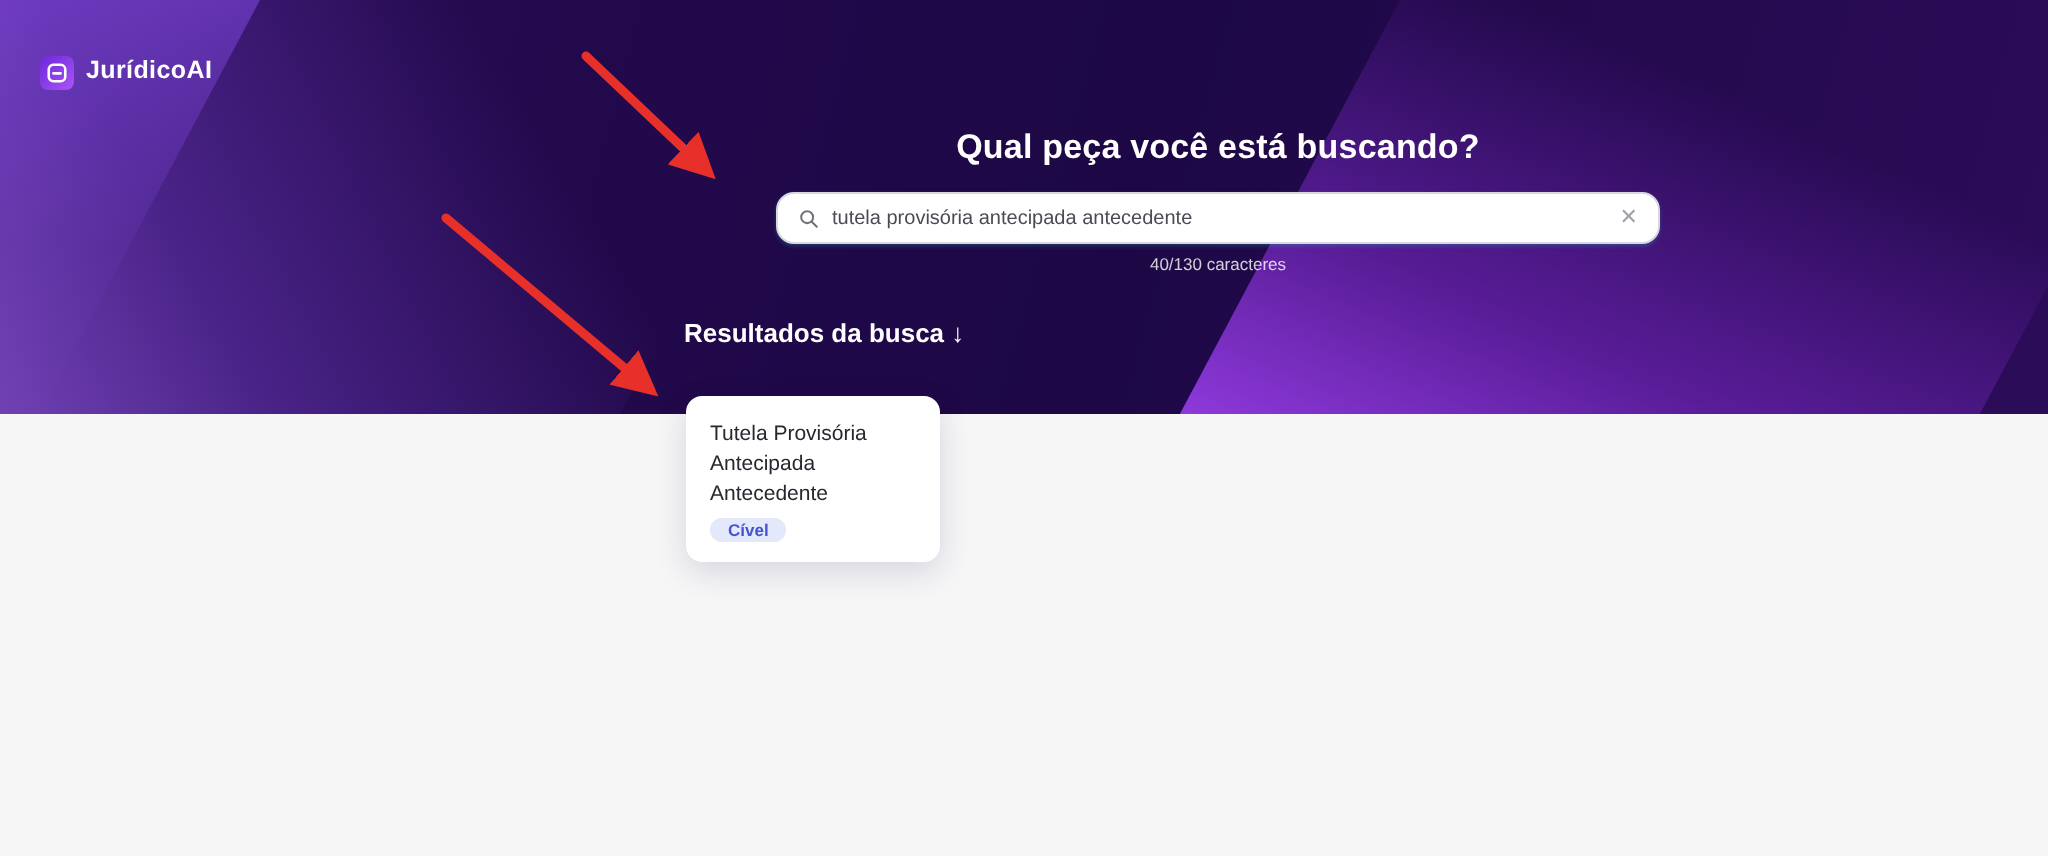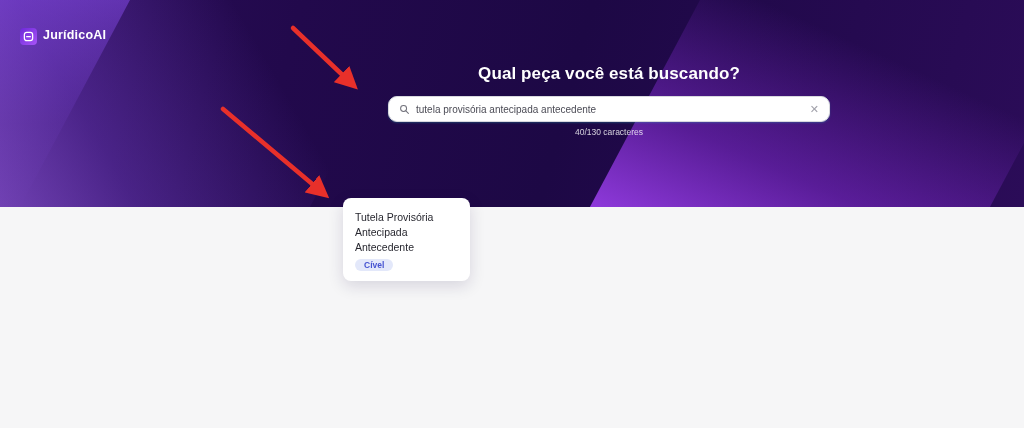--- a/index.html
+++ b/index.html
@@ -104,20 +104,21 @@
           <circle cx="10" cy="10" r="6.5" stroke="#71717a" stroke-width="2.2"></circle>
           <line x1="15" y1="15" x2="20.5" y2="20.5" stroke="#71717a" stroke-width="2.2" stroke-linecap="round"></line>
         </svg>
       </span>
       <input type="text" value="tutela provisória antecipada antecedente" style="">
       <button class="clear-btn">✕</button>
     </div>
     <div class="counter">40/130 caracteres</div>
   </div>
 
+  <div class="results-heading">Resultados da busca ↓</div>
 
   <div class="result-card">
     <div class="result-title">Tutela Provisória Antecipada Antecedente</div>
     <div class="result-badge">Cível</div>
   </div>
 
   <svg class="annotations">
     <defs>
       <marker id="ah" markerWidth="5" markerHeight="5" refX="3.2" refY="2.5" orient="auto" markerUnits="strokeWidth">
         <path d="M0,0 L5,2.5 L0,5 Z" fill="#e8302a"></path>

